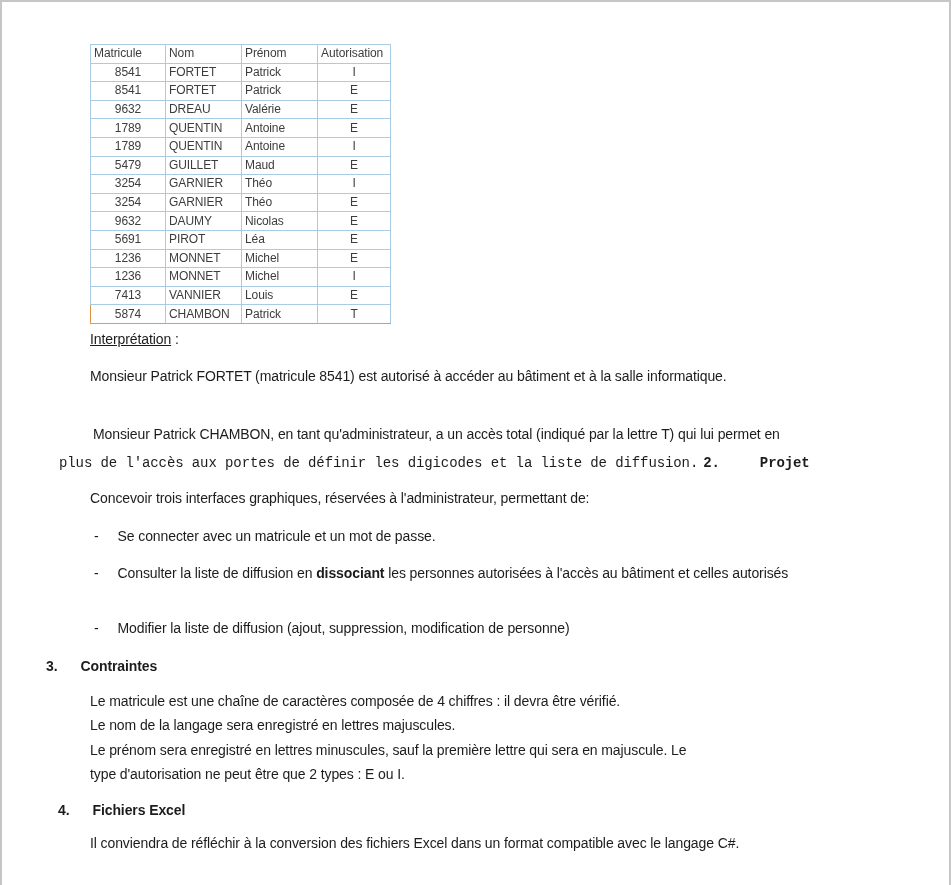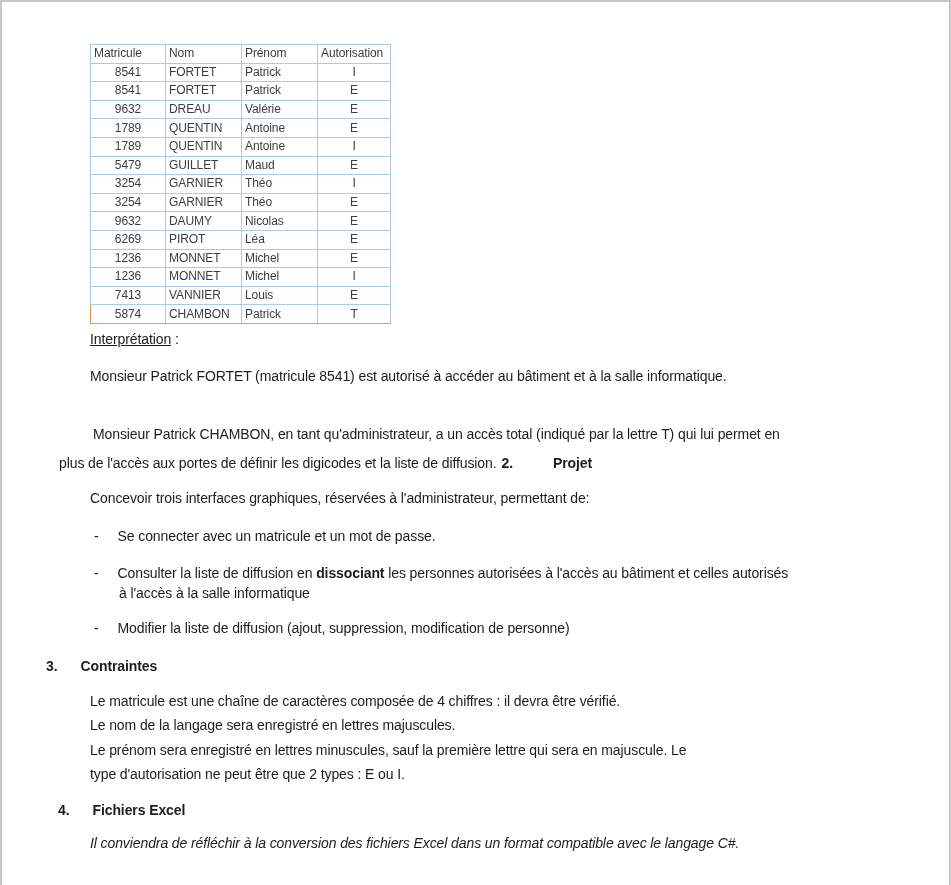--- a/index.html
+++ b/index.html
@@ -43,37 +43,37 @@
   .col-aut  { width:66px; text-align:center; }
   th.col-mat, th.col-aut { text-align:left; }
   .xl-table tr:last-child td { border-bottom-color:var(--last-row-bottom-border, #a6a6ba); }
   .xl-table tr:last-child td:first-child { border-left-color:var(--last-row-left-border, #e0903f); }
 
   
   .interp-heading { left:88px; top:327px; }
   .p1 { left:88px; top:364px; }
   .p2 { left:88px; top:395px; }
   .p3 { left:91px; top:422px; }
-  .p4 { left:57px; top:451px; }
+  .p4 { left:57px; top:451px;font-family:Liberation Mono, monospace; }
   .p4 .num { margin-left:5px; }
   .p4 .stitle { margin-left:40px; }
   .intro { left:88px; top:486px; }
   .b1 { left:92px; top:524px; }
   .b2l1 { left:92px; top:561px; }
   .b2l2 { left:117px; top:581px; }
   .b3 { left:92px; top:616px; }
   .bullet-text { margin-left:19px; }
   .h3 { left:44px; top:654px; }
   .h4 { left:56px; top:798px; }
   .heading-title { margin-left:23px; }
   .c1 { left:88px; top:689px; }
   .c2 { left:88px; top:713px; }
   .c3 { left:88px; top:738px; }
   .c4 { left:88px; top:762px; }
-  .f1 { left:88px; top:831px;font-style:italic; }
+  .f1 { left:88px; top:831px; }
 </style>
 </head>
 <body>
 
 <div class="page">
 
   <table class="xl-table">
     <thead>
       <tr>
         <th class="col-mat">Matricule</th>
@@ -131,21 +131,21 @@
         <td class="col-pre">Théo</td>
         <td class="col-aut">E</td>
       </tr>
       <tr>
         <td class="col-mat">9632</td>
         <td class="col-nom">DAUMY</td>
         <td class="col-pre">Nicolas</td>
         <td class="col-aut">E</td>
       </tr>
       <tr>
-        <td class="col-mat">6269</td>
+        <td class="col-mat">5691</td>
         <td class="col-nom">PIROT</td>
         <td class="col-pre">Léa</td>
         <td class="col-aut">E</td>
       </tr>
       <tr>
         <td class="col-mat">1236</td>
         <td class="col-nom">MONNET</td>
         <td class="col-pre">Michel</td>
         <td class="col-aut">E</td>
       </tr>
@@ -183,21 +183,20 @@
 
   <div class="abs body-line intro">Concevoir trois interfaces graphiques, réservées à l'administrateur, permettant de:</div>
 
   <div class="abs body-line b2l1">
     <span>-</span><span class="bullet-text">Consulter la liste de diffusion en </span><span class="bold">dissociant</span><span> les personnes autorisées à l'accès au bâtiment et celles autorisés</span>
   </div>
 
   <div class="abs body-line b1">
     <span>-</span><span class="bullet-text">Se connecter avec un matricule et un mot de passe.</span>
   </div>
-  <div class="abs body-line b2l2">à l'accès à la salle informatique</div>
 
   <div class="abs body-line b3">
     <span>-</span><span class="bullet-text">Modifier la liste de diffusion (ajout, suppression, modification de personne)</span>
   </div>
 
   <div class="abs body-line bold h3">
     <span>3.</span><span class="heading-title">Contraintes</span>
   </div>
   <div class="abs body-line c1">Le matricule est une chaîne de caractères composée de 4 chiffres : il devra être vérifié.</div>
   <div class="abs body-line c2">Le nom de la langage sera enregistré en lettres majuscules.</div>

